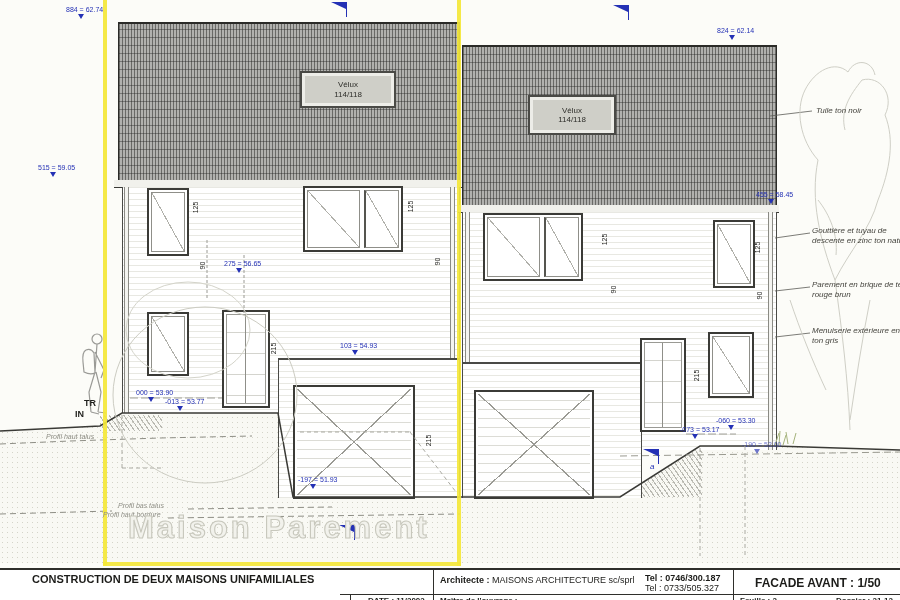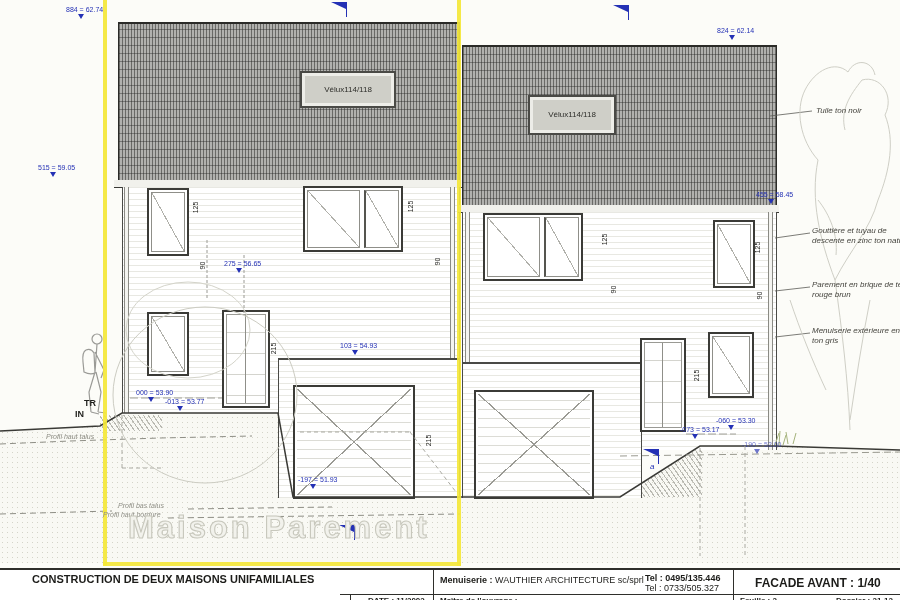--- a/index.html
+++ b/index.html
@@ -21,21 +21,21 @@
                      repeating-linear-gradient(0deg,rgba(0,0,0,.32) 0 1px,transparent 1px 8px);}
   .gutter{position:absolute;z-index:2;background:#f1f1ec;border-bottom:1.5px solid #3a3a36;}
   .facade{position:absolute;z-index:2;background-color:#fff;
     background-image:repeating-linear-gradient(180deg,#e8e8e2 0 1px,transparent 1px 6px);
     border-left:1.5px solid #4a4a46;border-right:1.5px solid #4a4a46;}
   .gwall{position:absolute;z-index:3;background-color:#fff;
     background-image:repeating-linear-gradient(180deg,#e8e8e2 0 1px,transparent 1px 6px);
     border:1.5px solid #4a4a46;border-bottom:none;box-shadow:inset 0 5px 0 -4px #4a4a46;}
   .pipe{position:absolute;z-index:3;width:3px;background:#f4f4f0;border-left:1px solid #8a8a84;border-right:1px solid #8a8a84;}
   .velux{position:absolute;z-index:3;border:2px solid #4a4a46;background:#cfcfc8;
-    box-shadow:inset 0 0 0 3px #ededE8;display:flex;flex-direction:row;align-items:center;justify-content:center;}
+    box-shadow:inset 0 0 0 3px #ededE8;display:flex;flex-direction:column;align-items:center;justify-content:center;}
   .velux span{font-size:8px;line-height:1.15;color:#2e2e2a;}
   .window{position:absolute;z-index:3;border:2px solid #3b3b37;background:#fff;display:flex;}
   .pane{flex:1;margin:2px;border:1px solid #8f8f89;
     background-image:linear-gradient(to top right,transparent calc(50% - .5px),#b0b0aa calc(50% - .5px),#b0b0aa calc(50% + .5px),transparent calc(50% + .5px));}
   .pane + .pane{border-left:2px solid #55554f;}
   .door{position:absolute;z-index:3;border:2px solid #3b3b37;background:#fff;
     background-image:linear-gradient(90deg,transparent calc(50% - .5px),#8f8f89 calc(50% - .5px),#8f8f89 calc(50% + .5px),transparent calc(50% + .5px)),
                      repeating-linear-gradient(180deg,transparent 0 20px,#d4d4ce 20px 21px);
     box-shadow:inset 0 0 0 2px #fff, inset 0 0 0 3px #9a9a94;}
   .garage{position:absolute;z-index:4;border:2px solid #3b3b37;background:#fff;
@@ -218,25 +218,25 @@
   <div id="watermark">Maison Parement</div>
   <div id="view-title">Vue façade avant</div>
 
   <div id="tblock">
     <div class="tb-v" style="left:433px;"></div>
     <div class="tb-v" style="left:733px;"></div>
     <div class="tb-v" style="left:350px;top:24px;height:8px;"></div>
     <div class="tb-h" style="left:340px;top:24px;width:560px;"></div>
     <div class="tb-txt" style="left:32px;top:3px;font-size:11px;font-weight:bold;">CONSTRUCTION DE DEUX MAISONS UNIFAMILIALES</div>
     <div class="tb-txt" style="left:440px;top:5px;font-size:9px;">
-      <span style="font-weight:bold;">Menuiserie :</span>
-      <span>WAUTHIER ARCHITECTURE sc/sprl</span>
-    </div>
-    <div class="tb-txt" style="left:645px;top:3px;font-size:9px;font-weight:bold;">Tel : 0495/135.446</div>
+      <span style="font-weight:bold;">Architecte :</span>
+      <span>MAISONS ARCHITECTURE sc/sprl</span>
+    </div>
+    <div class="tb-txt" style="left:645px;top:3px;font-size:9px;font-weight:bold;">Tel : 0746/300.187</div>
     <div class="tb-txt" style="left:645px;top:13px;font-size:9px;">Tel : 0733/505.327</div>
-    <div class="tb-txt" style="left:755px;top:6px;font-size:12px;font-weight:bold;">FACADE AVANT : 1/40</div>
+    <div class="tb-txt" style="left:755px;top:6px;font-size:12px;font-weight:bold;">FACADE AVANT : 1/50</div>
     <div class="tb-txt" style="left:368px;top:26px;font-size:8px;font-weight:bold;">DATE : 11/2002</div>
     <div class="tb-txt" style="left:440px;top:26px;font-size:8px;font-weight:bold;">Maître de l'ouvrage :</div>
     <div class="tb-txt" style="left:740px;top:26px;font-size:8px;font-weight:bold;">Feuille : 2</div>
     <div class="tb-txt" style="left:836px;top:26px;font-size:8px;font-weight:bold;">Dossier : 21-12</div>
   </div>
 
 </div>
 
 </body></html>

